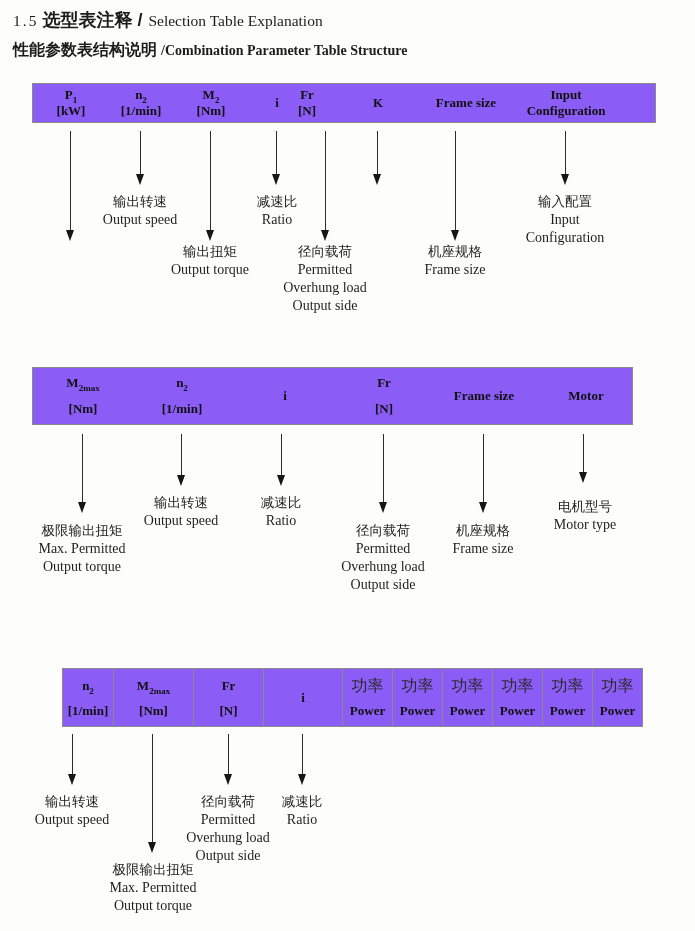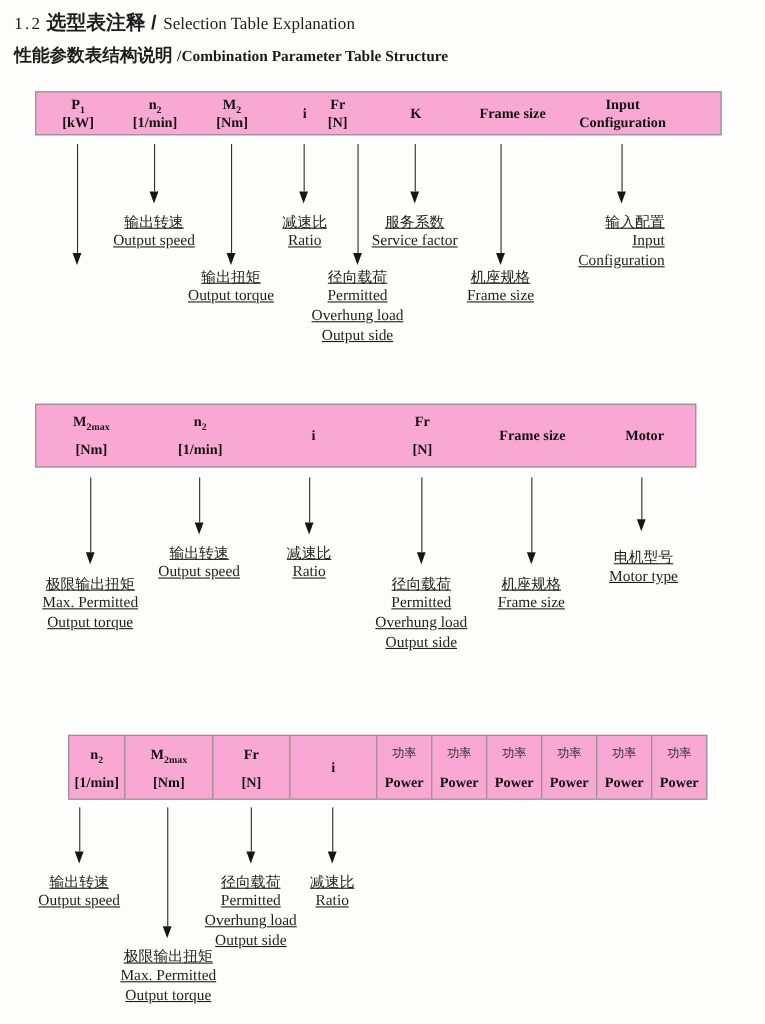--- a/index.html
+++ b/index.html
@@ -7,50 +7,50 @@
         font-family:"Liberation Serif",serif;color:#1c1c1c;}
   
   .title{position:absolute;left:13px;top:8px;font-size:16px;white-space:nowrap;}
   .t-num{letter-spacing:2px;font-size:15.5px;}
   .t-zh{font-weight:bold;font-family:"Liberation Sans",sans-serif;font-size:18px;margin-left:0;}
   .t-en{font-size:15.5px;margin-left:2px;}
   .heading{position:absolute;left:13px;font-weight:bold;white-space:nowrap;}
   .h-zh{font-family:"Liberation Sans",sans-serif;font-size:16px;}
   .h-en{font-family:"Liberation Serif",serif;font-size:14px;}
   
-  .tbl{position:absolute;background:#f9a8d4;border:1px solid #8a8a8a;box-sizing:border-box;}
+  .tbl{position:absolute;background:#8b5cf6;border:1px solid #8a8a8a;box-sizing:border-box;}
   .tbl .cell{position:absolute;top:50%;transform:translate(-50%,-50%);text-align:center;
              font-weight:bold;font-size:13px;color:#101010;white-space:nowrap;}
   .t1 .cell .l{line-height:16px;}
   .t2 .cell .l{line-height:26px;}
   sub{font-size:9px;line-height:0;}
   
   .t3{display:flex;align-items:stretch;}
   .t3c{display:flex;flex-direction:column;justify-content:center;text-align:center;
        font-weight:bold;font-size:13px;color:#101010;}
   .t3c + .t3c{border-left:1px solid #8a8a8a;}
   .t3c .l{line-height:25px;white-space:nowrap;}
-  .t3c .zh{font-family:"Liberation Sans",sans-serif;font-weight:normal;font-size:11px;color:#2a2a2a;text-align:center;}
+  .t3c .zh{font-family:"Liberation Sans",sans-serif;font-weight:normal;font-size:16px;color:#2a2a2a;text-align:center;}
   
   .arrow{position:absolute;transform:translateX(-50%);display:flex;flex-direction:column;align-items:center;}
   .shaft{width:1px;background:#2b2b2b;}
   .head{width:0;height:0;border-left:4px solid transparent;border-right:4px solid transparent;
         border-top:11px solid #161616;}
   
-  .callout{position:absolute;transform:translateX(-50%);text-align:center;color:#1e1e1e;text-decoration:underline;}
+  .callout{position:absolute;transform:translateX(-50%);text-align:center;color:#1e1e1e;}
   .callout .zh{font-family:"Liberation Sans",sans-serif;font-size:13.5px;line-height:18px;white-space:nowrap;}
   .callout .en{font-family:"Liberation Serif",serif;font-size:14px;line-height:18px;white-space:nowrap;}
 </style>
 </head>
 <body>
 
 <div class="page">
 
   <div class="title">
-    <span class="t-num">1.2</span>
+    <span class="t-num">1.5</span>
     <span class="t-zh">选型表注释 /</span>
     <span class="t-en">Selection Table Explanation</span>
   </div>
 
   <div class="heading" style="top:40px;">
     <span class="h-zh">性能参数表结构说明</span>
     <span class="h-en">/Combination Parameter Table Structure</span>
   </div>
 
   <div class="tbl t1" style="left:32px;top:83px;width:624px;height:40px;">
@@ -119,25 +119,21 @@
     </div>
 
   <div class="callout" style="left:140px;top:193px;">
     <div class="zh">输出转速</div>
     <div class="en">Output speed</div>
   </div>
   <div class="callout" style="left:277px;top:193px;">
     <div class="zh">减速比</div>
     <div class="en">Ratio</div>
   </div>
-  <div class="callout" style="left:377px;top:193px;">
-    <div class="zh">服务系数</div>
-    <div class="en">Service factor</div>
-  </div>
-  <div class="callout" style="left:565px;top:193px;text-align:right;">
+  <div class="callout" style="left:565px;top:193px;">
     <div class="zh">输入配置</div>
     <div class="en">Input</div>
     <div class="en">Configuration</div>
   </div>
 
   <div class="callout" style="left:210px;top:243px;">
     <div class="zh">输出扭矩</div>
     <div class="en">Output torque</div>
   </div>
   <div class="callout" style="left:325px;top:243px;">

